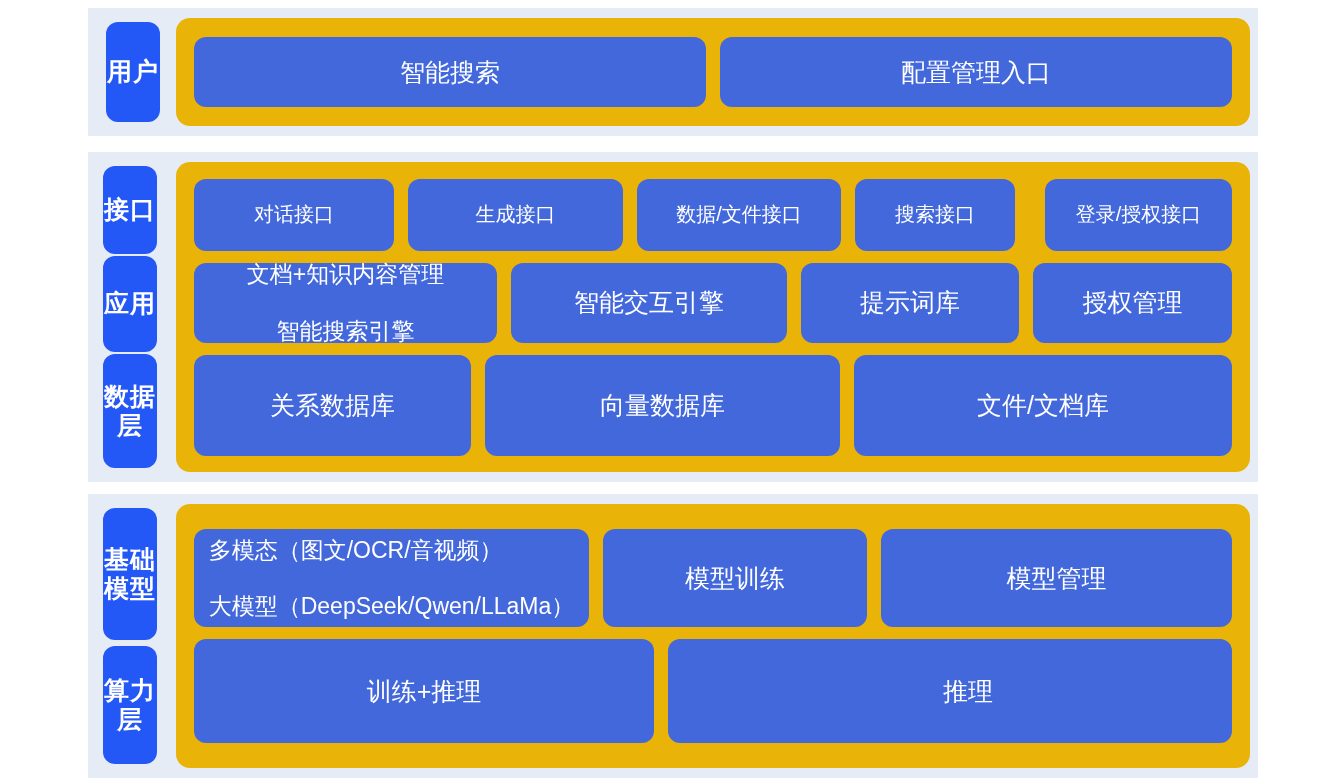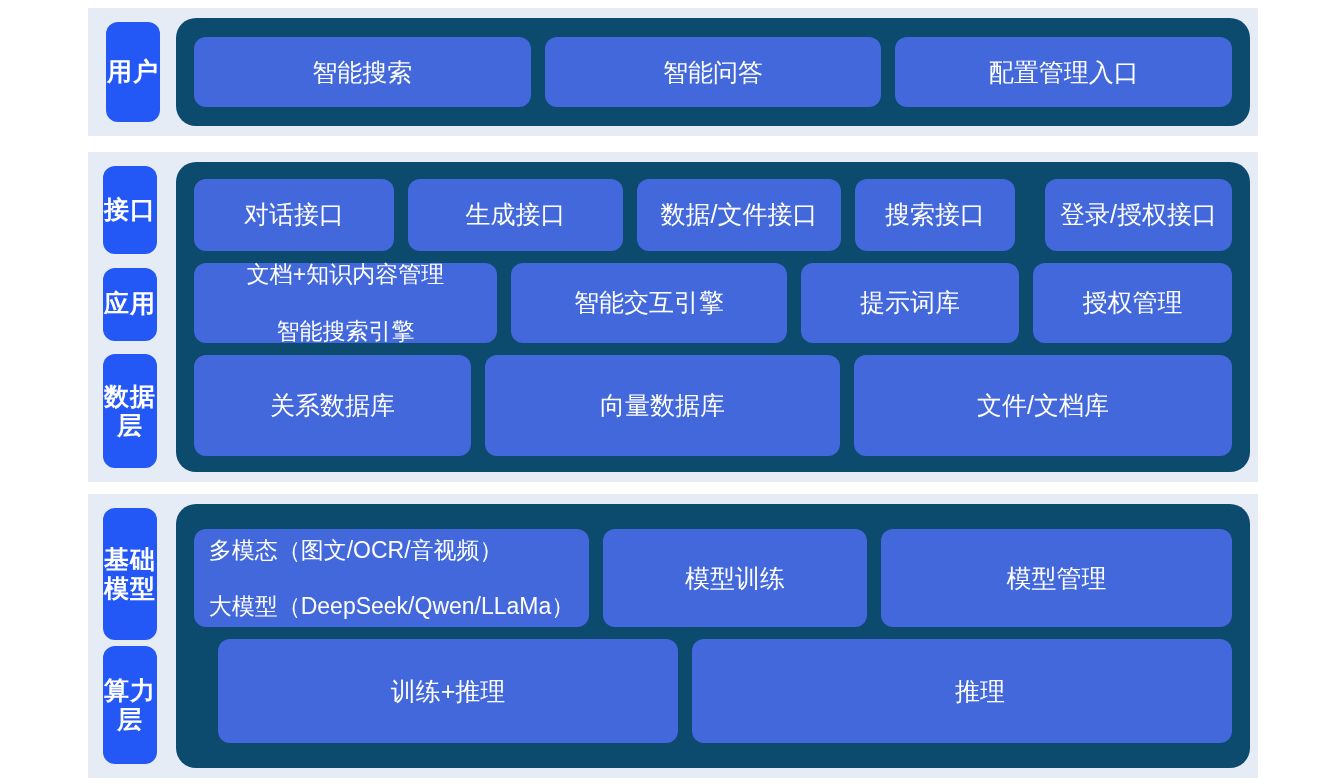--- a/index.html
+++ b/index.html
@@ -64,31 +64,31 @@
     margin: 0 auto;
     writing-mode: horizontal-tb;
     word-break: break-all;
     padding: 4px 0;
   }
   .section--user .label-col { padding: 14px 0 14px 6px; }
   .section--user .vlabel { height: 100px; }
 
   .section--middle .label-col { padding: 14px 0 14px 0; justify-content: space-between; }
   .section--middle .vlabel.v-jiekou { height: 88px; }
-  .section--middle .vlabel.v-yingyong { height: 73px; }
+  .section--middle .vlabel.v-yingyong { height: 96px; }
   .section--middle .vlabel.v-shuju { height: 114px; }
 
   .section--infra .label-col { padding: 14px 0 14px 0; justify-content: space-between; }
   .section--infra .vlabel.v-jichu { height: 132px; }
   .section--infra .vlabel.v-suanli { height: 118px; }
 
   
   .card {
-    background: #0c4a6e;
-    border-radius: 20px;
+    background: #eab308;
+    border-radius: 14px;
     flex: 1 1 auto;
     margin: 10px 8px 10px 4px;
     padding: 14px 18px;
     box-sizing: border-box;
     display: flex;
     flex-direction: column;
     justify-content: center;
     gap: 12px;
   }
 
@@ -114,21 +114,21 @@
     padding: 6px 8px;
     white-space: pre-line;
   }
 
   
   .section--user .row { height: 70px; }
   .section--user .box { flex: 1 1 0; }
 
   
   .row--api { height: 72px; }
-  .row--api .box { font-size: 25px; text-align: right; }
+  .row--api .box { font-size: 20px; text-align: right; }
   .row--api .b-dialog { flex: 0 0 200px; }
   .row--api .b-gen    { flex: 0 0 215px; }
   .row--api .b-data   { flex: 0 0 204px; }
   .row--api .b-search { flex: 0 0 160px; }
   .row--api .b-auth   { flex: 1 1 auto; margin-left: 16px; }
 
   .row--app { height: 80px; }
   .row--app .b-doc   { flex: 0 0 303px; font-size: 23px; }
   .row--app .b-engine{ flex: 0 0 276px; }
   .row--app .b-prompt{ flex: 0 0 218px; }
@@ -139,39 +139,38 @@
   .row--data .b-vec { flex: 0 0 355px; }
   .row--data .b-file{ flex: 1 1 auto; }
 
   
   .row--model { height: 98px; }
   .row--model .b-multi { flex: 0 0 395px; font-size: 23px; text-align: left; justify-content: center; }
   .row--model .b-train { flex: 0 0 264px; }
   .row--model .b-manage{ flex: 1 1 auto; }
 
   .row--compute { height: 104px; }
-  .row--compute .b-tr { flex: 0 0 460px; margin-left: 24px; }
+  .row--compute .b-tr { flex: 0 0 460px; }
   .row--compute .b-inf{ flex: 1 1 auto; padding-left: 44px; }
 
   .box-lines { display: block; }
   .box-lines span { display: block; }
 </style>
 </head>
 <body>
 
 <div class="diagram">
 
   <div class="section section--user">
     <div class="label-col">
       <div class="vlabel">用户</div>
     </div>
     <div class="card">
       <div class="row">
         <div class="box">智能搜索</div>
-        <div class="box">智能问答</div>
         <div class="box">配置管理入口</div>
       </div>
     </div>
   </div>
 
   <div class="section section--middle">
     <div class="label-col">
       <div class="vlabel v-jiekou">接口</div>
       <div class="vlabel v-yingyong">应用</div>
       <div class="vlabel v-shuju">数据层</div>

